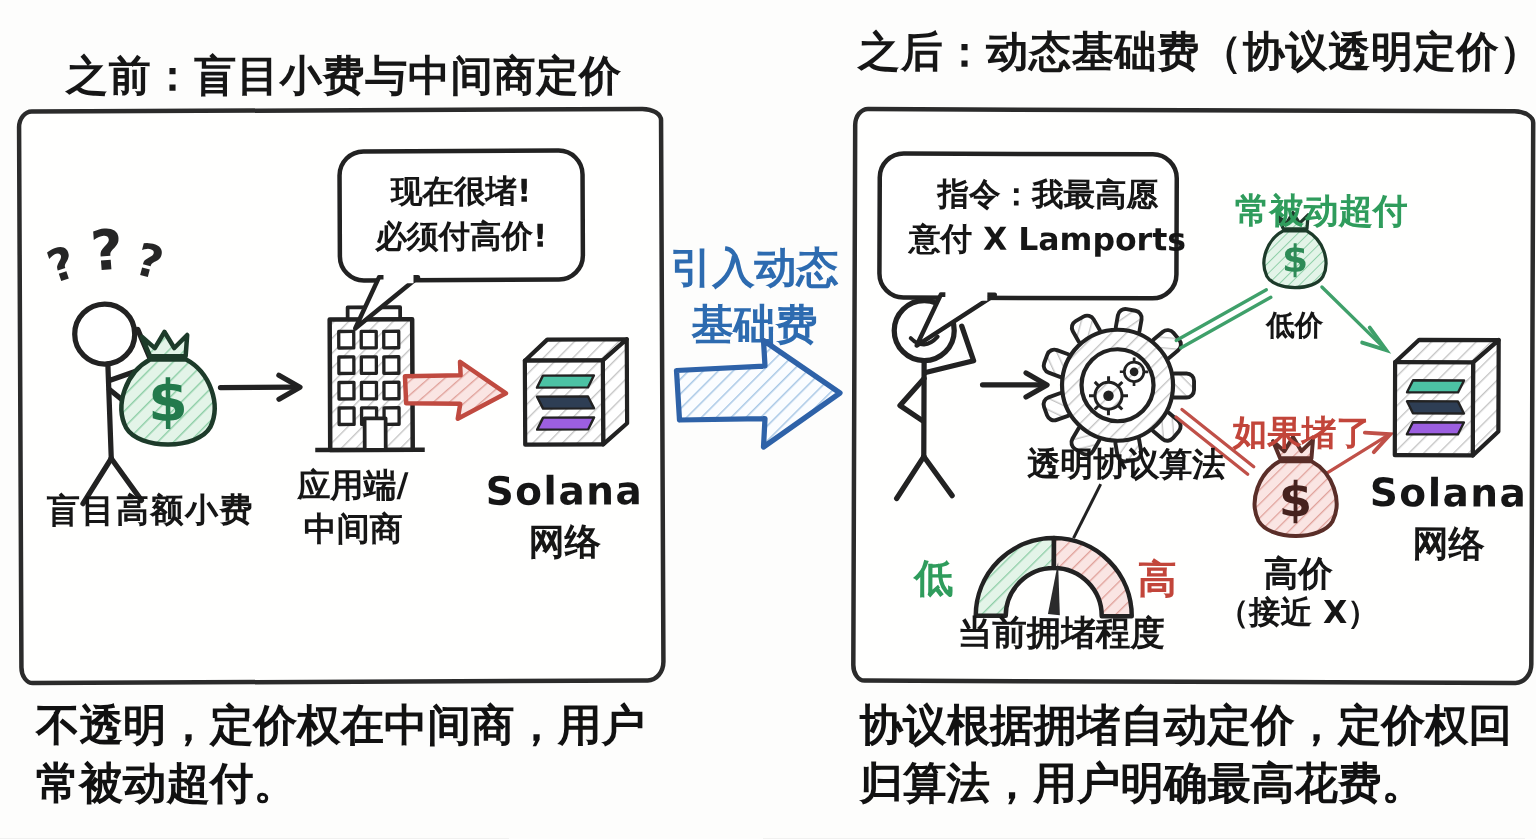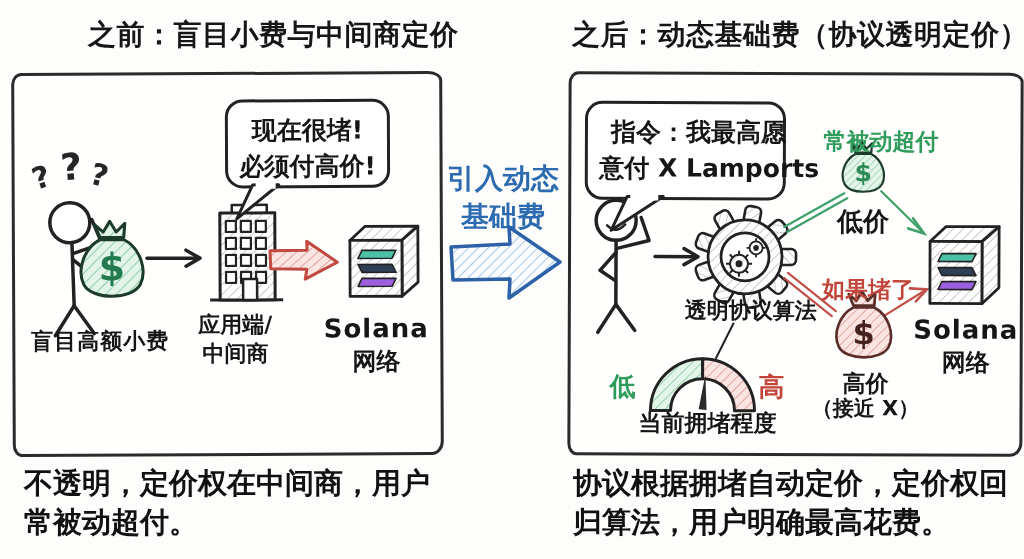--- a/index.html
+++ b/index.html
@@ -5,34 +5,34 @@
   html,body{margin:0;padding:0;background:#e8e8e8;}
   .stage{position:relative;width:1024px;height:559px;background:#fdfdfc;overflow:hidden;
          font-family:"DejaVu Sans","Liberation Sans",sans-serif;color:#1a1a1a;}
   .t{position:absolute;font-weight:700;color:#161616;line-height:1.3;white-space:nowrap;}
   .ctr{text-align:center;}
   .panel{position:absolute;background:#fffffe;border:3px solid #2b2b2b;
          border-radius:10px 14px 12px 9px / 12px 9px 14px 12px;}
   .panel svg{position:absolute;left:0;top:0;}
   .title{font-size:28px;letter-spacing:0.5px;}
   .footer{position:absolute;font-weight:700;font-size:29px;line-height:1.36;color:#111;}
-  .bubble-text{font-size:25px;line-height:1.45;text-align:center;}
+  .bubble-text{font-size:21px;line-height:1.45;text-align:center;}
   .qmark{position:absolute;font-weight:700;color:#262626;}
   .green{color:#2f9c5c;}
   .red{color:#c2453a;text-align:center;}
   .blue{color:#2d6bb0;}
   .solana-script{font-size:26px;font-weight:600;letter-spacing:1px;}
   .cn-sub{font-size:24px;font-weight:700;}
 </style>
 </head>
 <body>
 
 <div class="stage">
 
-  <div class="t title" style="left:44px;top:17px;margin-left:44px;">之前：盲目小费与中间商定价</div>
+  <div class="t title" style="left:44px;top:33px;">之前：盲目小费与中间商定价</div>
   <div class="t title" style="left:572px;top:17px;">之后：动态基础费（协议透明定价）</div>
 
   <div class="panel" style="left:12px;top:72px;width:425px;height:378px;transform:rotate(-0.25deg);">
     <svg width="425" height="378" viewBox="0 0 425 378">
       <defs>
         <pattern id="hatchL" patternUnits="userSpaceOnUse" width="7" height="7" patternTransform="rotate(45)">
           <rect width="7" height="7" fill="#ffffff"></rect>
             <line x1="0" y1="0" x2="0" y2="7" stroke="#c4c4c4" stroke-width="1.8"></line>
         </pattern>
         <pattern id="hatchGreenL" patternUnits="userSpaceOnUse" width="7" height="7" patternTransform="rotate(45)">
@@ -264,21 +264,21 @@
       <line x1="163" y1="248" x2="145" y2="284" stroke="#222" stroke-width="2"></line>
     </svg>
 
     <div class="t ctr bubble-text" style="left:15px;top:40px;width:198px;margin-left:13px;">
       <div>指令：我最高愿</div>
       <div>意付 X Lamports</div>
     </div>
 
     <div class="t ctr" style="left:100px;top:222px;width:160px;font-size:22px;">透明协议算法</div>
     <div class="t ctr green" style="left:252px;top:52px;width:112px;font-size:23px;">常被动超付</div>
-    <div class="t ctr" style="left:262px;top:130px;width:60px;font-size:26px;">低价</div>
+    <div class="t ctr" style="left:262px;top:130px;width:60px;font-size:19px;">低价</div>
     <div class="t ctr red" style="left:249px;top:200px;width:96px;font-size:23px;">如果堵了</div>
     <div class="t ctr" style="left:265px;top:294px;width:60px;font-size:23px;">高价</div>
     <div class="t ctr" style="left:240px;top:320px;width:110px;font-size:21px;">（接近 X）</div>
     <div class="t green" style="left:39px;top:296px;font-size:26px;">低</div>
     <div class="t red" style="left:188px;top:296px;font-size:26px;">高</div>
     <div class="t ctr" style="left:42px;top:334px;width:190px;font-size:23px;text-align:center;">当前拥堵程度</div>
     <div class="t ctr" style="left:340px;top:238px;width:110px;">
       <div class="solana-script">Solana</div>
       <div class="cn-sub">网络</div>
     </div>

